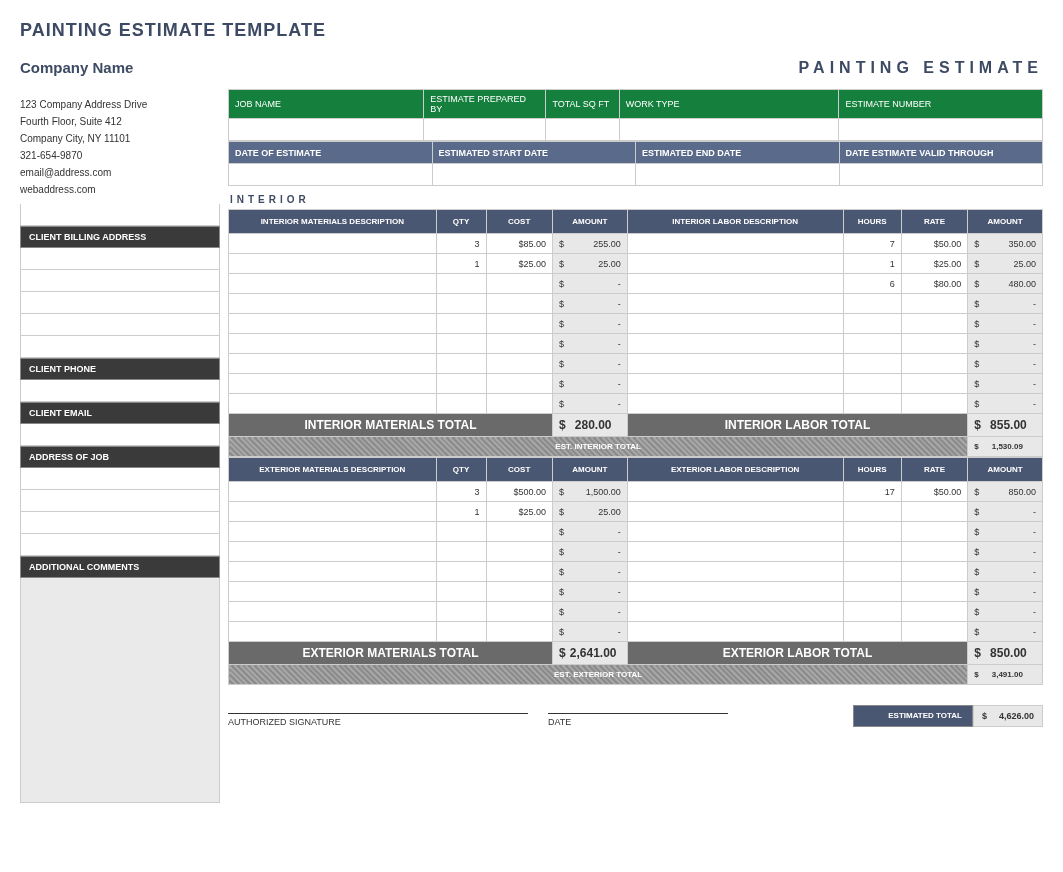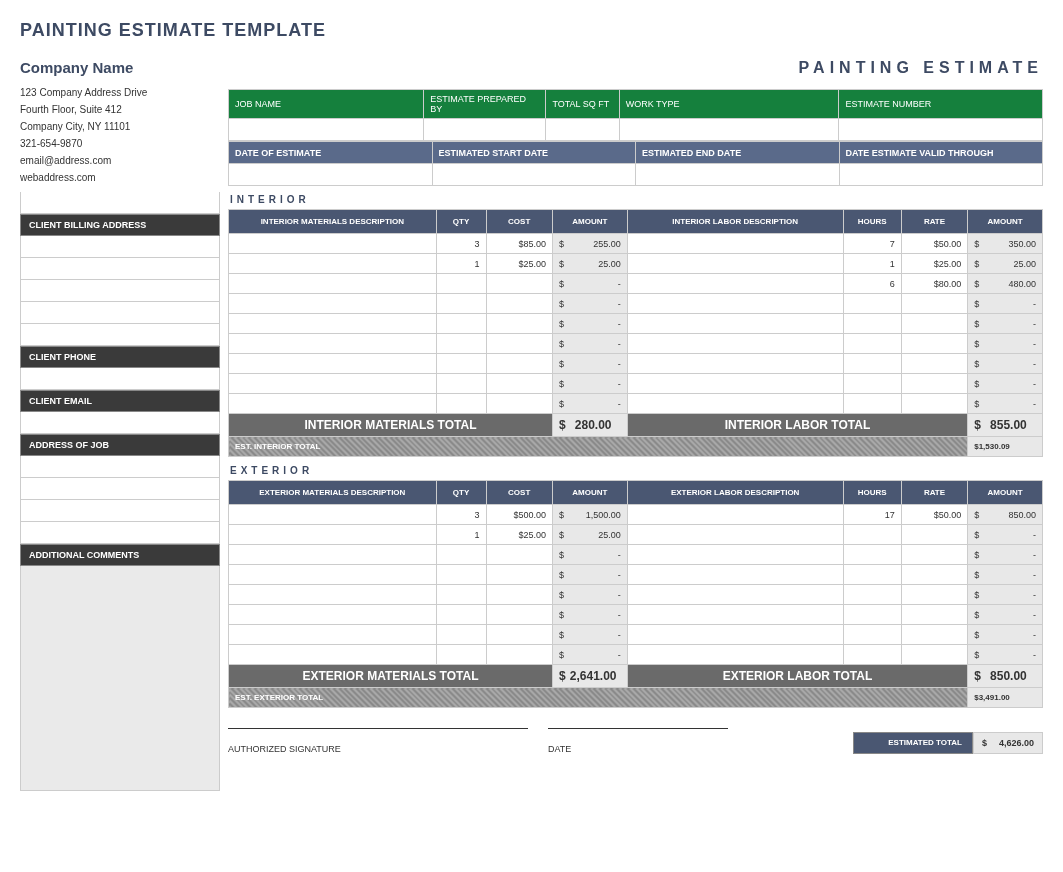--- a/index.html
+++ b/index.html
@@ -1,43 +1,43 @@
 <!DOCTYPE html>
 <html><head>
 <meta charset="utf-8">
 <style>
 * { box-sizing: border-box; margin: 0; padding: 0; }
 body { font-family: Arial, sans-serif; font-size: 10px; background: #fff; padding: 20px; width: 1063px; color: #333; }
 .page-title { font-size: 18px; font-weight: bold; color: #3d4a63; letter-spacing: 1px; margin-bottom: 18px; }
 .layout { display: flex; gap: 8px; }
 .left-col { width: 200px; }
 .right-col { flex: 1; }
-.company-name { font-size: 15px; font-weight: bold; color: #3d4a63; margin-bottom: 8px; }
+.company-name { font-size: 15px; font-weight: bold; color: #3d4a63; margin-bottom: 20px; }
 .company-line { font-size: 10px; color: #333; line-height: 1.7; }
 .dark-header { background: #3a3a3a; color: #fff; font-size: 9px; font-weight: bold; padding: 5px 8px; border: 1px solid #888; }
 .input-row { border: 1px solid #ccc; border-top: none; height: 22px; background: #fff; }
 .comments-box { border: 1px solid #ccc; border-top: none; height: 225px; background: #eaeaea; }
 .estimate-title { font-size: 16px; font-weight: bold; color: #3d4a63; letter-spacing: 5px; text-align: right; margin-bottom: 12px; }
 table { border-collapse: collapse; width: 100%; }
 th, td { border: 1px solid #ccc; padding: 4px 6px; font-size: 9px; }
 .hdr-navy { background: #15803d; color: #fff; font-weight: normal; text-align: left; height: 22px; }
 .hdr-blue { background: #5a6a8a; color: #fff; font-weight: bold; text-align: left; height: 22px; }
 .empty-row td { height: 22px; background: #fff; }
 .section-label { font-size: 10px; font-weight: bold; color: #3d4a63; letter-spacing: 4px; margin: 8px 0 4px 2px; }
 .data-table th { background: #4a5772; color: #fff; font-weight: bold; font-size: 8px; height: 24px; }
 .data-table td { height: 20px; text-align: right; padding-right: 6px; }
 .data-table td.desc { text-align: left; }
 .amt-cell { background: #e8e8e8; }
 .amt-cell .d { float: left; }
 .total-row td { background: #6a6a6a; color: #fff; font-weight: bold; text-align: center; font-size: 12px; }
-.diag-row td { background: repeating-linear-gradient(45deg, #aaa 0 2px, #888 2px 4px); color: #fff; font-weight: bold; text-align: left; font-size: 8px; }
+.diag-row td { background: repeating-linear-gradient(45deg, #aaa 0 2px, #888 2px 4px); color: #fff; font-weight: bold; text-align: center; font-size: 8px; }
 .total-amt { background: #e8e8e8 !important; color: #333 !important; font-weight: bold; }
 .total-amt .d { float: left; }
 .sig-row { display: flex; align-items: flex-end; margin-top: 20px; gap: 20px; font-size: 9px; }
-.sig-line { border-top: 1px solid #333; padding-top: 15px; }
+.sig-line { border-top: 1px solid #333; padding-top: 3px; }
 .est-total-box { display: flex; margin-left: auto; }
 .est-total-label { background: #4a5772; color: #fff; font-weight: bold; font-size: 8px; padding: 5px 10px; border: 1px solid #888; text-align: right; width: 120px; }
 .est-total-val { background: #e8e8e8; font-weight: bold; padding: 5px 8px; border: 1px solid #ccc; width: 70px; text-align: right; font-size: 9px; }
 .est-total-val .d { float: left; }
 </style>
 </head>
 <body>
 
 <div class="page-title">PAINTING ESTIMATE TEMPLATE</div>
 
@@ -239,21 +239,20 @@
         <td colspan="3">INTERIOR LABOR TOTAL</td>
         <td class="total-amt"><span class="d">$</span><span>855.00</span></td>
       </tr>
       <tr class="diag-row">
         <td colspan="7">EST. INTERIOR  TOTAL</td>
         <td class="total-amt"><span class="d">$</span><span>1,530.09</span></td>
       </tr>
     </tbody>
       </table>
 
-    <div class="section-label">EXTERIOR</div>
     <table class="data-table">
       <colgroup>
           <col style="width:25%">
           <col style="width:6%">
           <col style="width:8%">
           <col style="width:9%">
           <col style="width:26%">
           <col style="width:7%">
           <col style="width:8%">
           <col style="width:9%">

